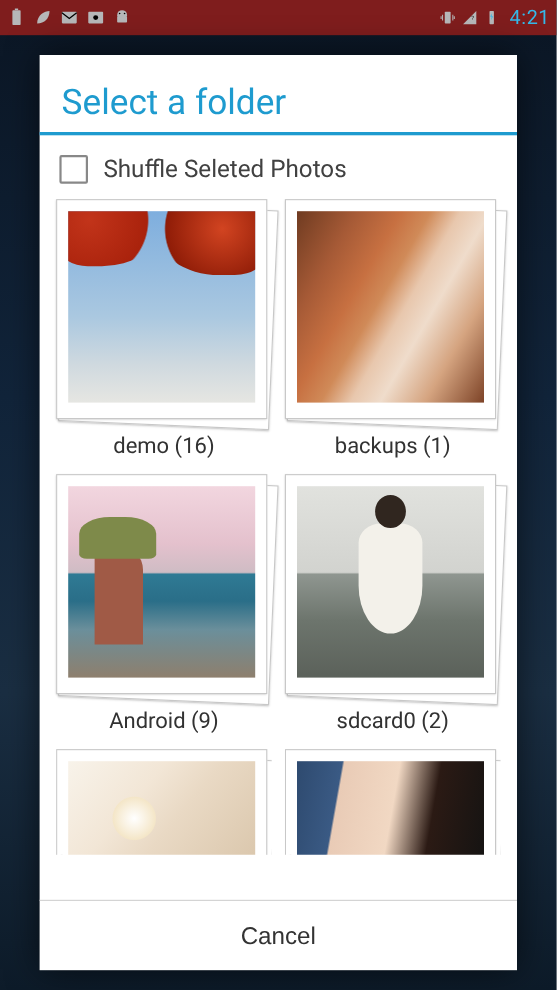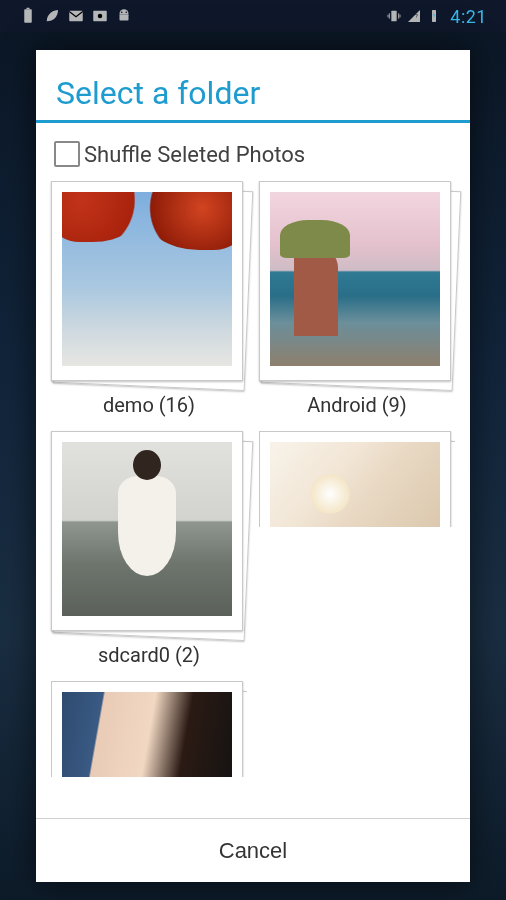--- a/index.html
+++ b/index.html
@@ -1,33 +1,33 @@
 <!DOCTYPE html>
 <html><head>
 <meta charset="utf-8">
 <style>
   * { box-sizing: border-box; margin: 0; padding: 0; }
   html, body { width: 506px; height: 900px; overflow: hidden; font-family: Roboto, "Helvetica Neue", Arial, sans-serif; }
   body { background: linear-gradient(to bottom, #0b1624 0%, #11243a 40%, #1a2e42 70%, #0d1b29 100%); position: relative; }
 
   
-  .status-bar { height: 32px; background: #0f172a; display: flex; align-items: center; padding: 0 19px; color: #b6b7b9; font-size: 14px; }
+  .status-bar { height: 32px; background: #7f1d1d; display: flex; align-items: center; padding: 0 6px; color: #b6b7b9; font-size: 14px; }
   .status-left { display: flex; gap: 6px; align-items: center; height: 100%; }
   .status-spacer { flex: 1; }
   .status-right { display: flex; gap: 4px; align-items: center; height: 100%; }
   .status-time { color: #35b8e8; font-size: 18px; letter-spacing: 0.5px; margin-left: 4px; }
   .st-icon svg { width: 18px; height: 18px; display:block; }
   .st-icon-sm svg { width: 16px; height: 16px; display:block; }
 
   
   .dialog { position: absolute; left: 36px; top: 50px; width: 434px; height: 832px; background: #fff; display: flex; flex-direction: column; box-shadow: 0 0 30px rgba(0,0,0,0.6); }
   .dlg-title { color: #1e9bcf; font-size: 32px; font-weight: 400; padding: 24px 20px 8px 20px; }
   .dlg-divider { height: 3px; background: #1e9bcf; margin: 0 0 12px 0; }
 
-  .shuffle-row { display: flex; align-items: center; gap: 4px; padding: 6px 18px 14px 18px; }
+  .shuffle-row { display: flex; align-items: center; gap: 14px; padding: 6px 18px 14px 18px; }
   .chk { width: 26px; height: 26px; border: 2px solid #888; border-radius: 2px; background: #fff; flex-shrink: 0; }
   .shuffle-label { font-size: 22px; color: #414141; }
 
   .grid-wrap { flex: 1; overflow: hidden; padding: 0 14px; }
   .folder-grid { display: grid; grid-template-columns: 1fr 1fr; gap: 14px 10px; }
   .folder-card { position: relative; display: flex; flex-direction: column; align-items: center; }
   .thumb-stack { position: relative; width: 196px; height: 206px; }
   .pol-back, .pol-front { position: absolute; background: #fff; border: 1px solid #c8c8c8; box-shadow: 0 1px 2px rgba(0,0,0,0.25); }
   .pol-back { width: 192px; height: 200px; left: 6px; top: 6px; transform: rotate(2.5deg); }
   .pol-front { width: 192px; height: 200px; left: 0; top: 0; display: flex; flex-direction: column; padding: 10px 10px 14px 10px; }
@@ -136,20 +136,29 @@
       <div class="folder-card">
         <div class="thumb-stack">
           <div class="pol-back"></div>
           <div class="pol-front">
               <div class="thumb th-demo"></div>
             </div>
         </div>
         <div class="folder-label">demo (16)</div>
       </div>
 
+      <div class="folder-card">
+        <div class="thumb-stack">
+          <div class="pol-back"></div>
+          <div class="pol-front">
+              <div class="thumb th-backups"></div>
+            </div>
+        </div>
+        <div class="folder-label">backups (1)</div>
+      </div>
 
       <div class="folder-card">
         <div class="thumb-stack">
           <div class="pol-back"></div>
           <div class="pol-front">
               <div class="thumb th-android"></div>
             </div>
         </div>
         <div class="folder-label">Android (9)</div>
       </div>

